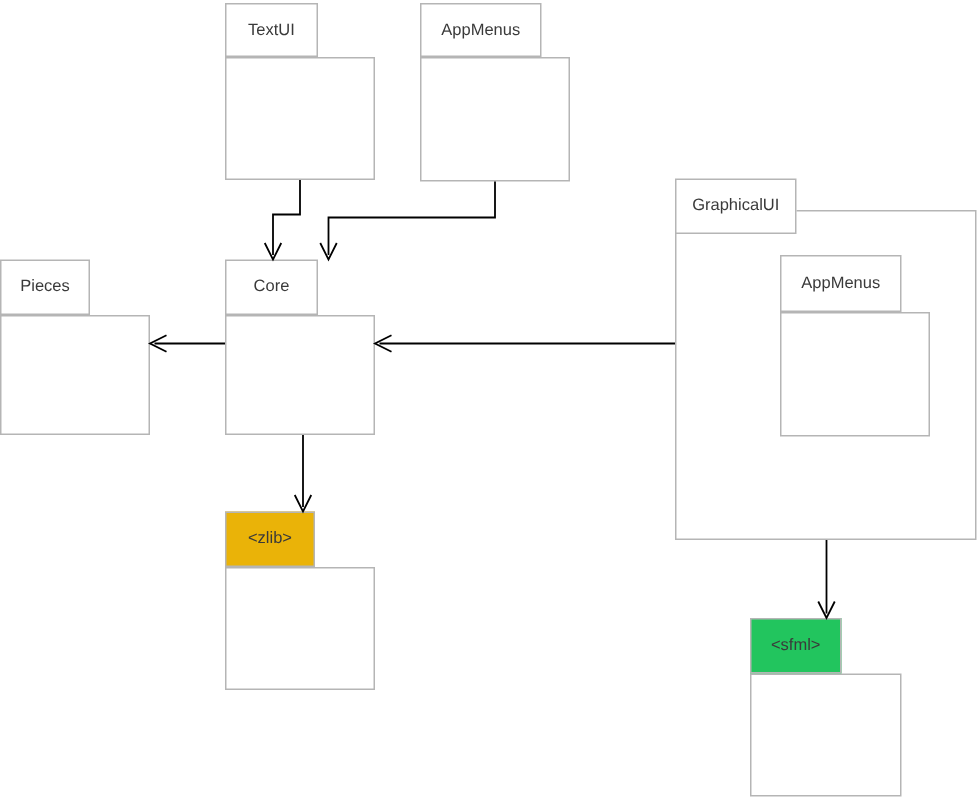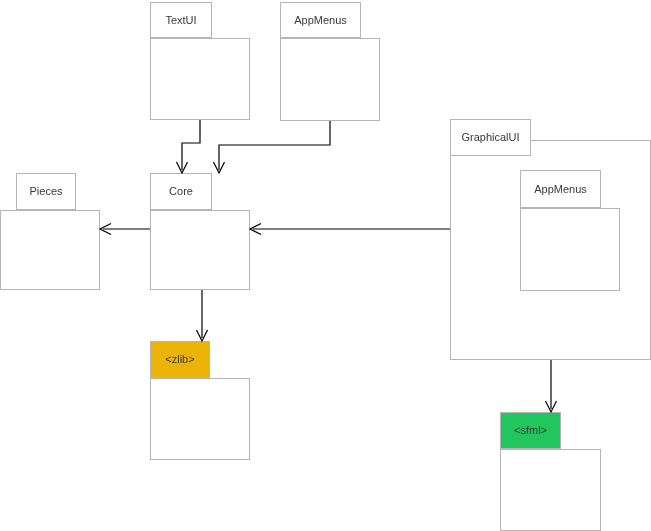--- a/index.html
+++ b/index.html
@@ -95,21 +95,21 @@
   </div>
 
   <div class="pkg nested">
     <div class="pkg-tab" style="left: 520px; top: 170px; width: 81px; height: 38px; border-color: rgb(181, 181, 181); background: rgb(255, 255, 255);">
       <span class="pkg-tab-label" style="color: rgb(58, 58, 58);">AppMenus</span>
     </div>
     <div class="pkg-body" style="left: 520px; top: 208px; width: 100px; height: 83px; border-color: rgb(181, 181, 181); background: rgb(255, 255, 255);"></div>
   </div>
 
   <div class="pkg">
-    <div class="pkg-tab" style="left: 16px; top: 173px; width: 60px; height: 37px; border-color: rgb(181, 181, 181); background: rgb(255, 255, 255);">
+    <div class="pkg-tab" style="left: 0px; top: 173px; width: 60px; height: 37px; border-color: rgb(181, 181, 181); background: rgb(255, 255, 255);">
       <span class="pkg-tab-label" style="color: rgb(58, 58, 58);">Pieces</span>
     </div>
     <div class="pkg-body" style="left: 0px; top: 210px; width: 100px; height: 80px; border-color: rgb(181, 181, 181); background: rgb(255, 255, 255);"></div>
   </div>
 
   <div class="pkg">
     <div class="pkg-tab" style="left: 150px; top: 173px; width: 62px; height: 37px; border-color: rgb(181, 181, 181); background: rgb(255, 255, 255);">
       <span class="pkg-tab-label" style="color: rgb(58, 58, 58);">Core</span>
     </div>
     <div class="pkg-body" style="left: 150px; top: 210px; width: 100px; height: 80px; border-color: rgb(181, 181, 181); background: rgb(255, 255, 255);"></div>

